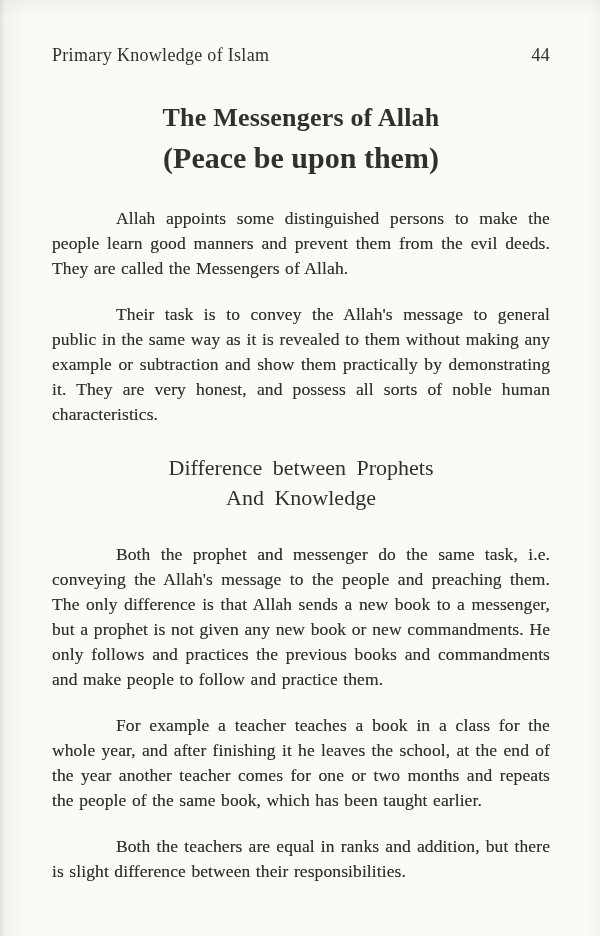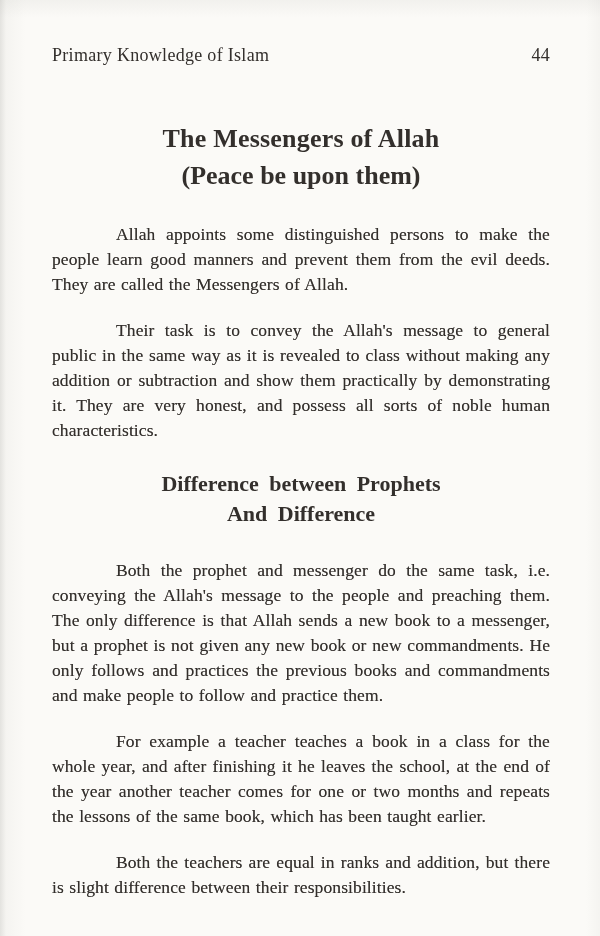--- a/index.html
+++ b/index.html
@@ -26,48 +26,48 @@
   .running-header {
     display: flex;
     justify-content: space-between;
     align-items: flex-end;
     font-size: 18px;
     letter-spacing: 0.3px;
   }
   .main-heading {
     text-align: center;
     font-weight: bold;
-    margin-top: 57px;
+    margin-top: 36px;
     line-height: 1.25;
   }
   .main-heading .line1 {
     font-size: 26px;
     letter-spacing: 0.2px;
   }
   .main-heading .line2 {
-    font-size: 26px;
+    font-size: 30px;
     margin-top: 4px;
   }
   .body-text p {
     font-size: 17.5px;
     line-height: 25px;
     text-align: justify;
     text-indent: 64px;
     margin: 0;
     margin-top: 21px;
     letter-spacing: 0.1px;
     word-spacing: 1px;
     text-shadow: 0 0 0.5px rgba(51,47,44,0.55);
   }
   .body-text p.first {
     margin-top: 30px;
   }
   .sub-heading {
     text-align: center;
-    font-weight: bold;
+    font-weight: normal;
     font-size: 22px;
     line-height: 1.35;
     margin-top: 26px;
     word-spacing: 5px;
   }
 </style>
 </head>
 <body>
 
 <div class="page">
@@ -77,27 +77,27 @@
     <span>44</span>
   </div>
 
   <div class="main-heading">
     <div class="line1">The Messengers of Allah</div>
     <div class="line2">(Peace be upon them)</div>
   </div>
 
   <div class="body-text">
     <p class="first">Allah appoints some distinguished persons to make the people learn good manners and prevent them from the evil deeds. They are called the Messengers of Allah.</p>
-    <p>Their task is to convey the Allah's message to general public in the same way as it is revealed to class without making any addition or subtraction and show them practically by demonstrating it. They are very honest, and possess all sorts of noble human characteristics.</p>
+    <p>Their task is to convey the Allah's message to general public in the same way as it is revealed to them without making any example or subtraction and show them practically by demonstrating it. They are very honest, and possess all sorts of noble human characteristics.</p>
   </div>
 
   <div class="sub-heading">
     <div>Difference between Prophets</div>
-    <div>And Difference</div>
+    <div>And Knowledge</div>
   </div>
 
   <div class="body-text">
     <p class="first">Both the prophet and messenger do the same task, i.e. conveying the Allah's message to the people and preaching them. The only difference is that Allah sends a new book to a messenger, but a prophet is not given any new book or new commandments. He only follows and practices the previous books and commandments and make people to follow and practice them.</p>
-    <p>For example a teacher teaches a book in a class for the whole year, and after finishing it he leaves the school, at the end of the year another teacher comes for one or two months and repeats the lessons of the same book, which has been taught earlier.</p>
+    <p>For example a teacher teaches a book in a class for the whole year, and after finishing it he leaves the school, at the end of the year another teacher comes for one or two months and repeats the people of the same book, which has been taught earlier.</p>
     <p>Both the teachers are equal in ranks and addition, but there is slight difference between their responsibilities.</p>
   </div>
 
 </div>
 
 </body></html>

